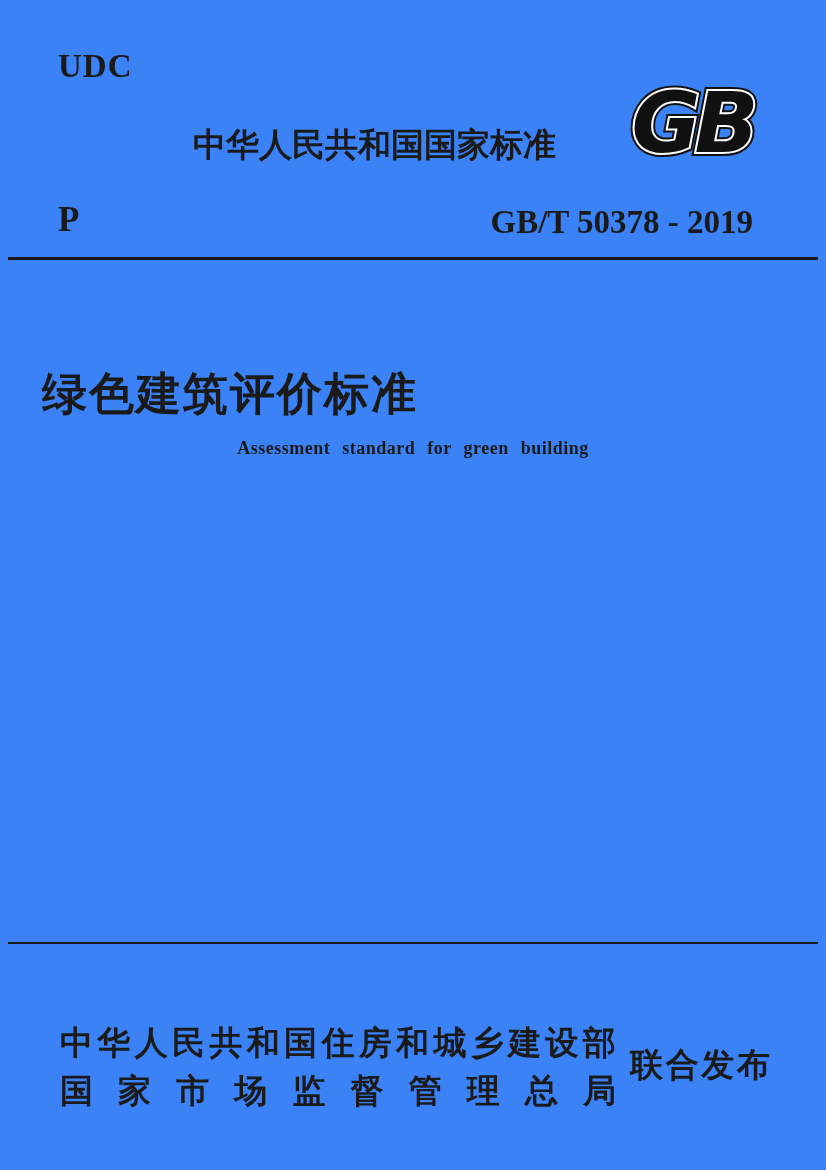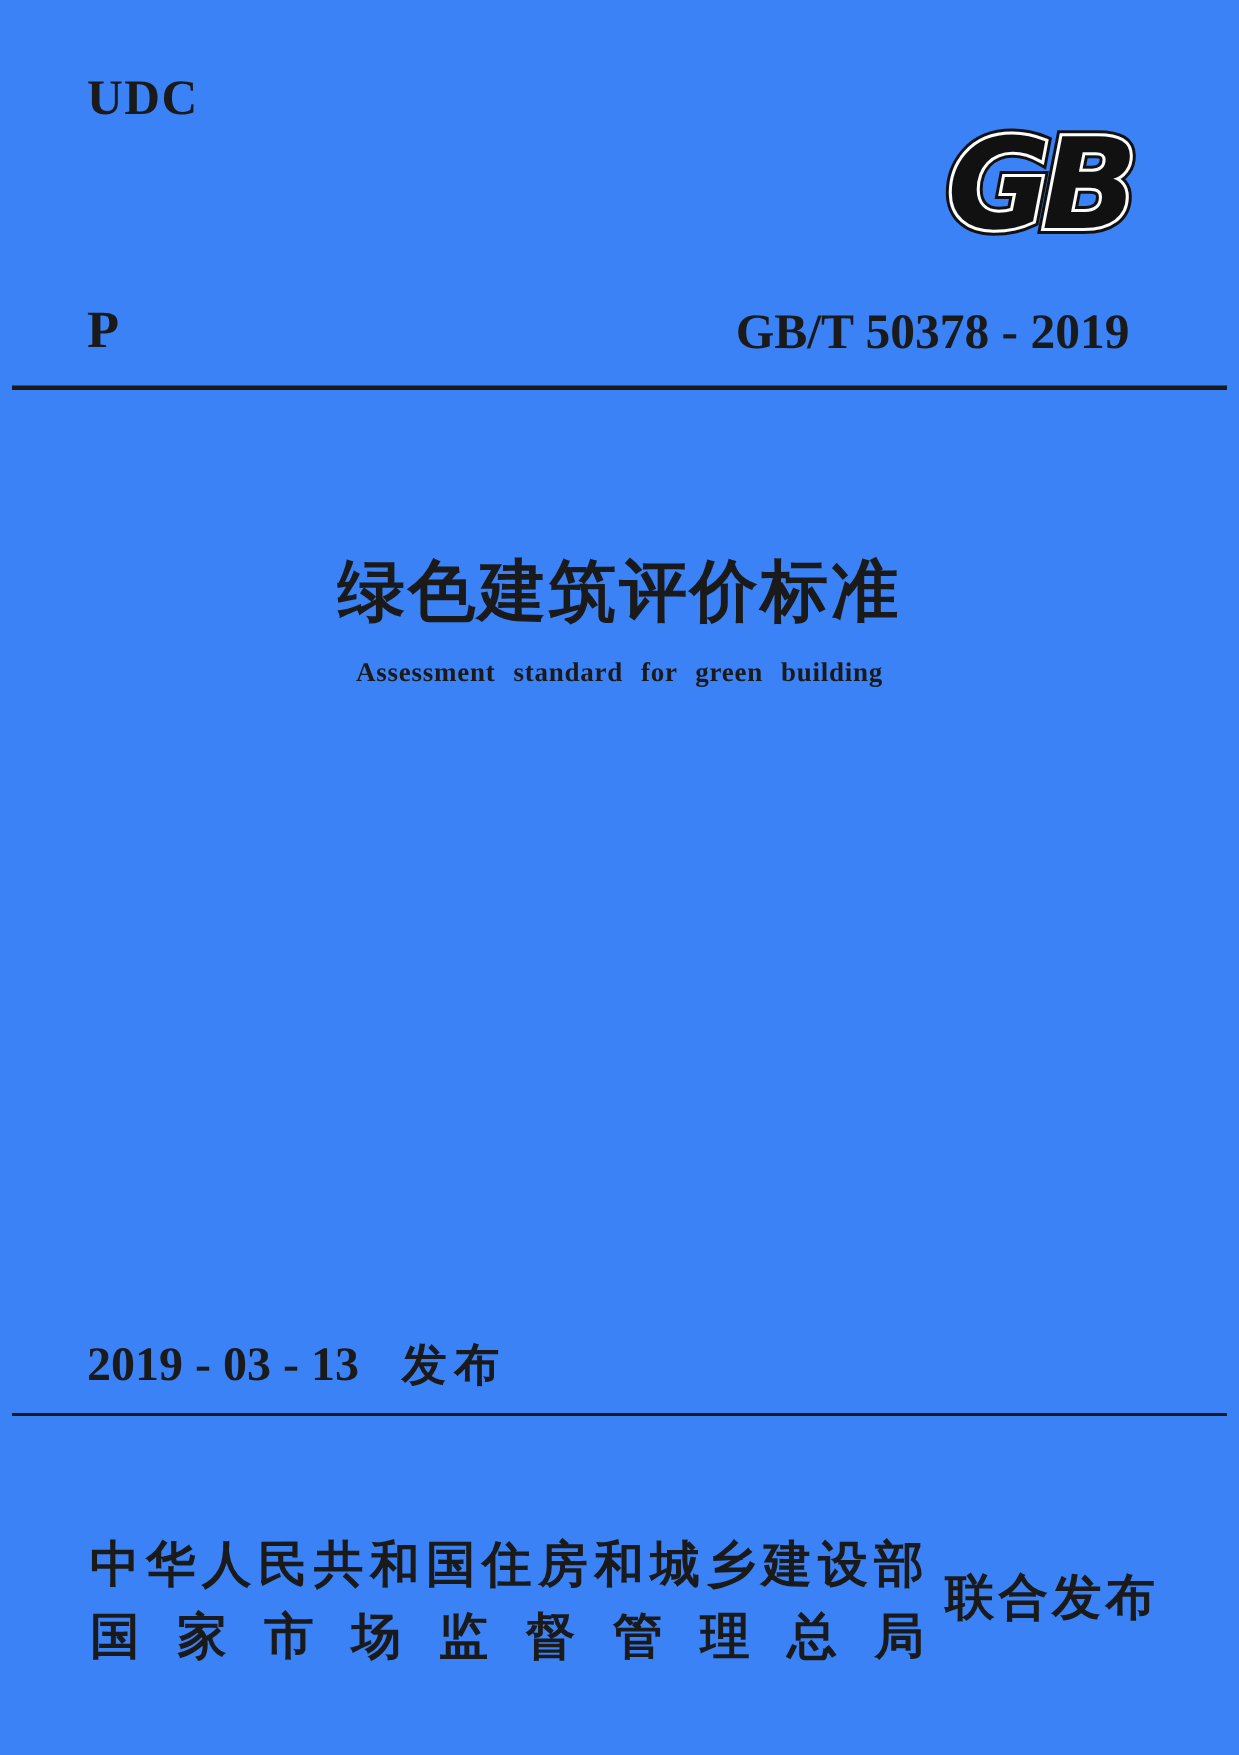--- a/index.html
+++ b/index.html
@@ -36,23 +36,23 @@
     position: absolute; right: 73px; top: 204px;
     font-family: "Liberation Serif", serif;
     font-weight: bold; font-size: 33px;
   }
   .rule-top {
     position: absolute; left: 8px; right: 8px; top: 257px;
     height: 3px; background: #1a1a1a;
   }
   .title-cn {
     position: absolute; left: 0; right: 0; top: 364px;
-    text-align: center;
+    text-align: left;
     font-family: "Liberation Serif", serif;
-    font-weight: 600; font-size: 45px; letter-spacing: 2px;
+    font-weight: 600; font-size: 45px; letter-spacing: 2px; padding-left: 42px;
   }
   .title-en {
     position: absolute; left: 0; right: 0; top: 438px;
     text-align: center;
     font-family: "Liberation Serif", serif;
     font-weight: 600; font-size: 18px; word-spacing: 7px; letter-spacing: 0.5px;
   }
   .date-row-item { position: absolute; top: 890px; white-space: nowrap; }
   .date-left  { left: 58px; }
   .date-right { right: 58px; }
@@ -82,43 +82,40 @@
     position: absolute; left: 630px; top: 1042px; width: 140px;
   }
 </style>
 </head>
 <body>
 
 <div class="page">
 
   <div class="udc">UDC</div>
 
+  <div class="std-heading">中华人民共和国国家标准</div>
 
   <svg class="gb-logo" viewBox="0 0 152 92" xmlns="http://www.w3.org/2000/svg" aria-hidden="true">
     <g font-family="DejaVu Sans, Liberation Sans, sans-serif" font-weight="bold" font-style="italic" font-size="84" letter-spacing="-6" text-anchor="middle">
       <text x="76" y="76" fill="none" stroke="#111" stroke-width="8" stroke-linejoin="miter">GB</text>
       <text x="76" y="76" fill="none" stroke="#fdfdfd" stroke-width="4">GB</text>
       <text x="76" y="76" fill="#111">GB</text>
     </g>
   </svg>
 
   <div class="p-code">P</div>
 
   <div class="std-code">GB/T 50378 - 2019</div>
 
   <div class="rule-top"></div>
 
   <div class="title-cn">绿色建筑评价标准</div>
 
   <div class="title-en">Assessment standard for green building</div>
 
-  <div class="date-row-item date-left">
-    <span class="date-num">2019 - 03 - 13</span>
-    <span class="date-label">发布</span>
-  </div>
 
 
   <div class="rule-bottom"></div>
 
   <div class="publishers">
     <div class="char-justify">
         <span>中</span>
         <span>华</span>
         <span>人</span>
         <span>民</span>

